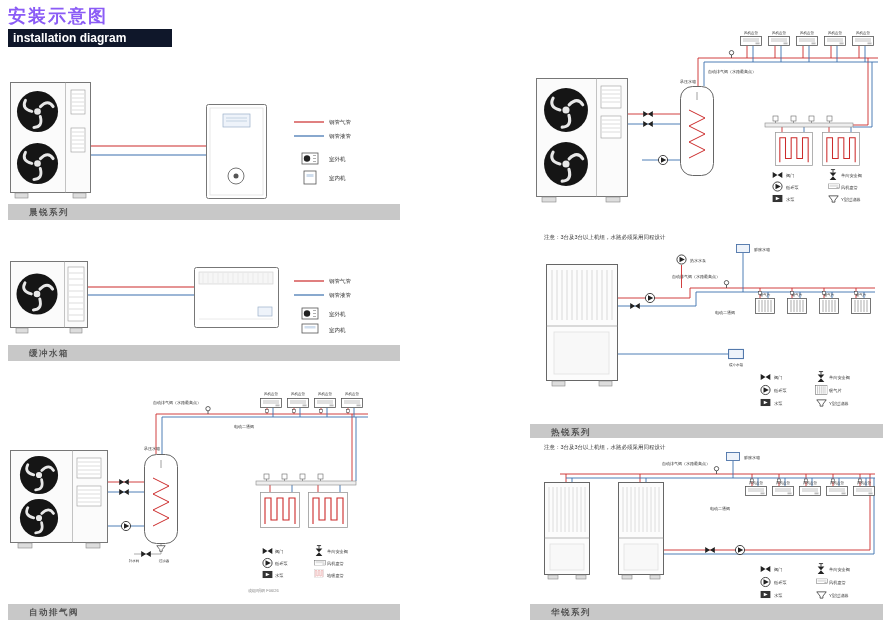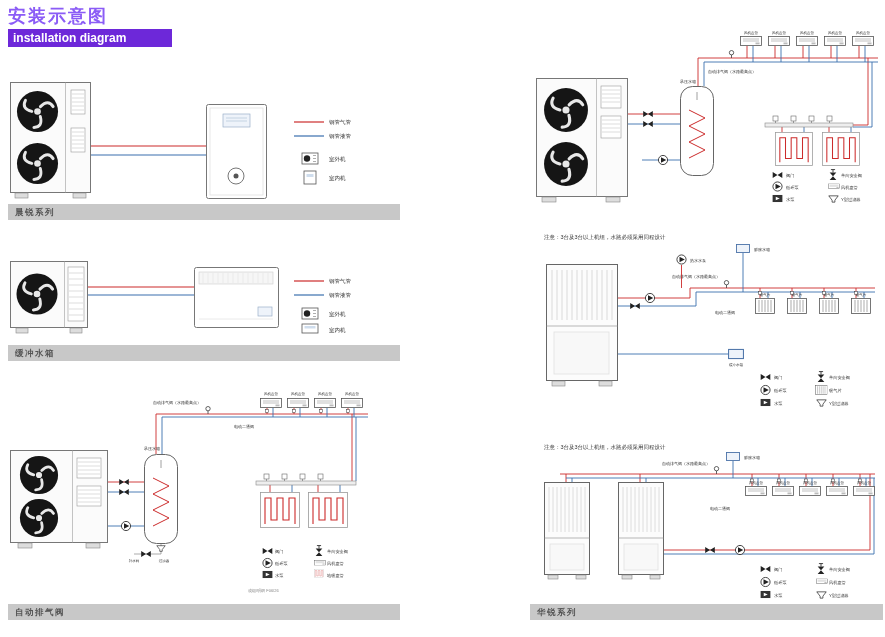--- a/index.html
+++ b/index.html
@@ -2,25 +2,25 @@
 <html><head>
 <meta charset="utf-8">
 <style>
   *{margin:0;padding:0;box-sizing:border-box}
   html,body{width:885px;height:637px;background:#fff;overflow:hidden;
     font-family:"Liberation Sans","DejaVu Sans",sans-serif}
   body{position:relative}
   svg{display:block}
   svg text{font-family:"Liberation Sans","DejaVu Sans",sans-serif}
   .title{position:absolute;left:8px;top:4px;font-size:18px;font-weight:bold;color:#8b5cf6;letter-spacing:2px}
-  .banner{position:absolute;left:8px;top:29px;width:164px;height:18px;background:#6d28d9;color:#fff;
+  .banner{position:absolute;left:8px;top:29px;width:164px;height:18px;background:#0f172a;color:#fff;
     font-size:12px;font-weight:bold;line-height:18px;padding-left:5px}
   .panel{position:absolute;background:#fff}
   .series-bar{position:absolute;left:0;right:0;bottom:0;height:16px;background:#c8c8c8;color:#555;
-    font-weight:bold;font-size:8.5px;line-height:16px;padding-left:7px;letter-spacing:1.5px}
+    font-weight:bold;font-size:8.5px;line-height:16px;padding-left:21px;letter-spacing:1.5px}
 </style>
 </head>
 <body>
 
 <svg width="0" height="0" style="position:absolute" aria-hidden="true">
 <defs>
 <symbol id="fan" viewBox="-22 -22 44 44">
   <circle r="21" fill="#151515"></circle>
   <g stroke="#e8e8e8" stroke-width="3" fill="none" stroke-linecap="round">
     <path d="M3,-5 Q11,-13 16,-5"></path>
@@ -306,20 +306,21 @@
     <use href="#pumpicon" x="2" y="14.5" width="11" height="11"></use>
     <text x="16" y="22">循环泵</text>
     <use href="#radiatoricon" x="57" y="15" width="12.5" height="10"></use>
     <text x="71" y="22">暖气片</text>
     <use href="#sqpump" x="2" y="28.5" width="11" height="8"></use>
     <text x="16" y="35">水泵</text>
     <use href="#yfiltericon" x="58" y="29" width="11" height="8"></use>
     <text x="71" y="35">Y型过滤器</text>
   </g>
 </svg>
+<div class="series-bar"><span>热锐系列</span></div>
 </div>
 
 <div class="panel" style="left:8px;top:386px;width:392px;height:234px">
 <svg width="392" height="218" viewBox="0 0 392 218">
   <g fill="none" stroke-width="0.9" stroke="#cc2b2b">
     <path d="M148,68 V28 H360"></path>
     <path d="M259,22 V28 M286,22 V28 M313,22 V28 M340,22 V28"></path>
     <path d="M344,28 V95"></path>
     <path d="M262,99 V106 M310,99 V106"></path>
     <path d="M100,96 H136"></path>

